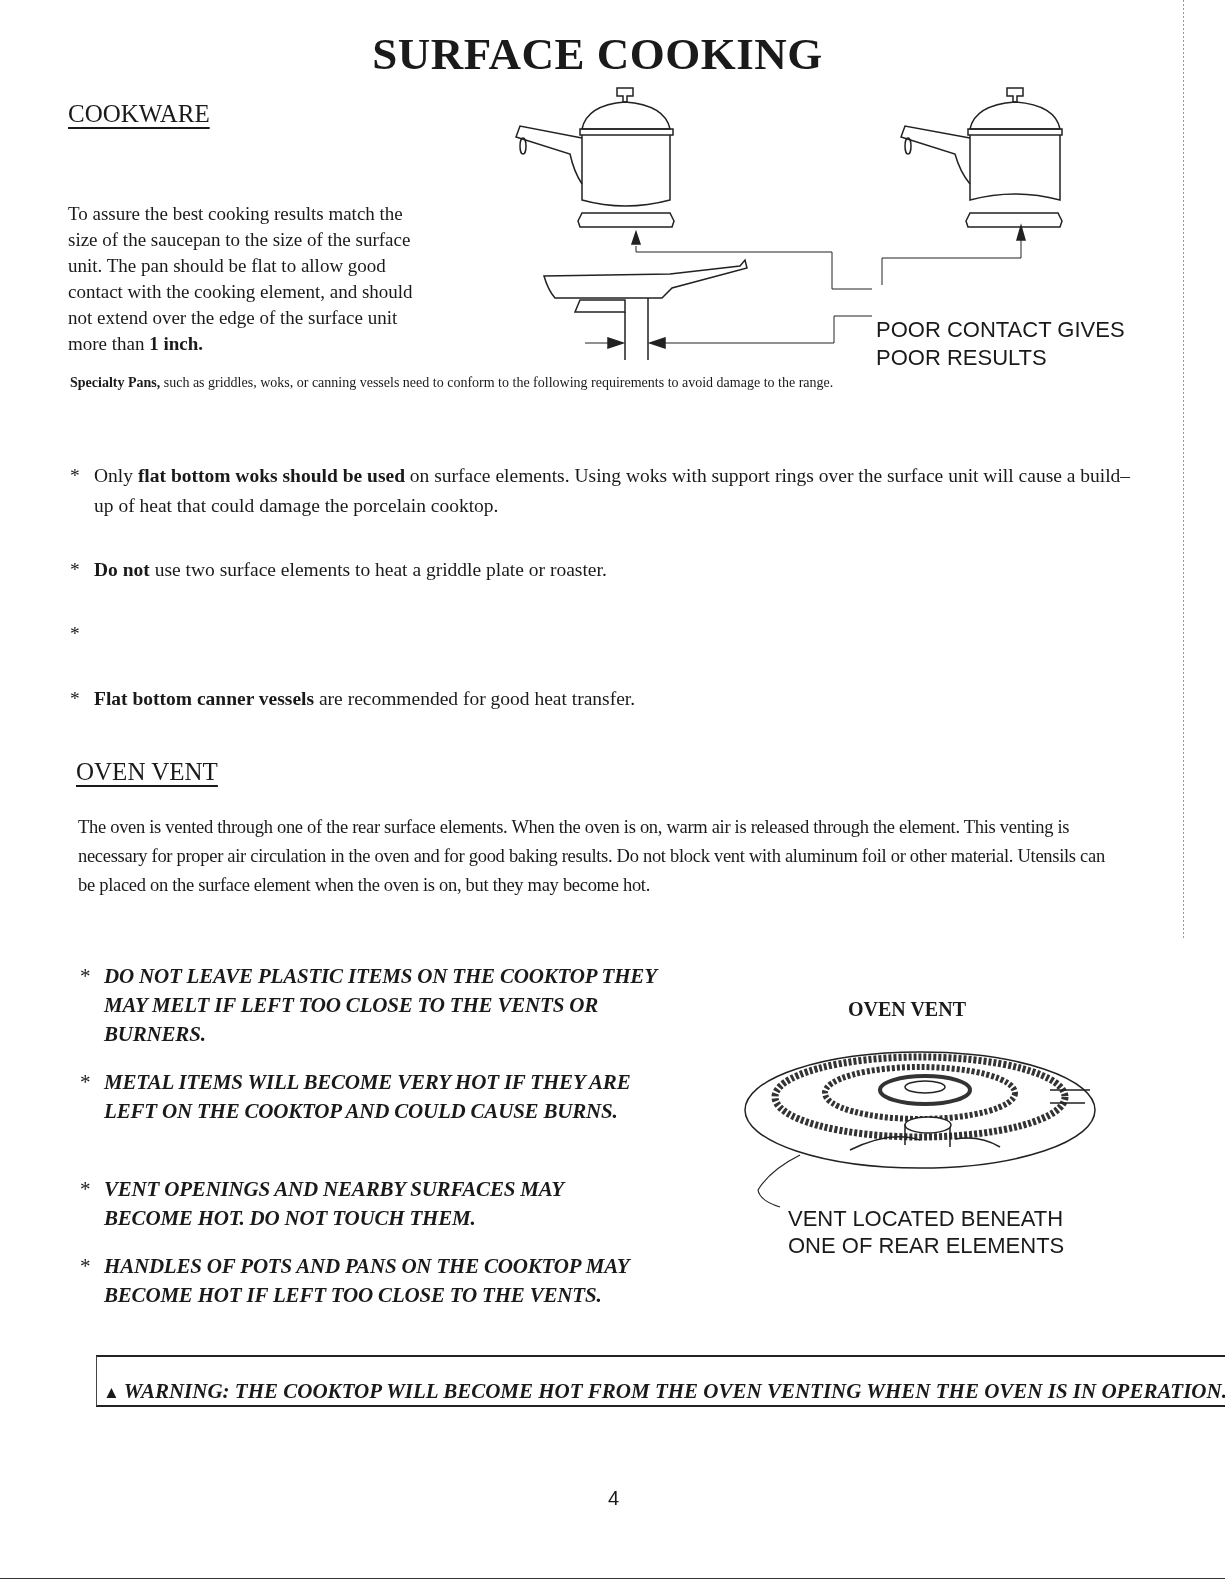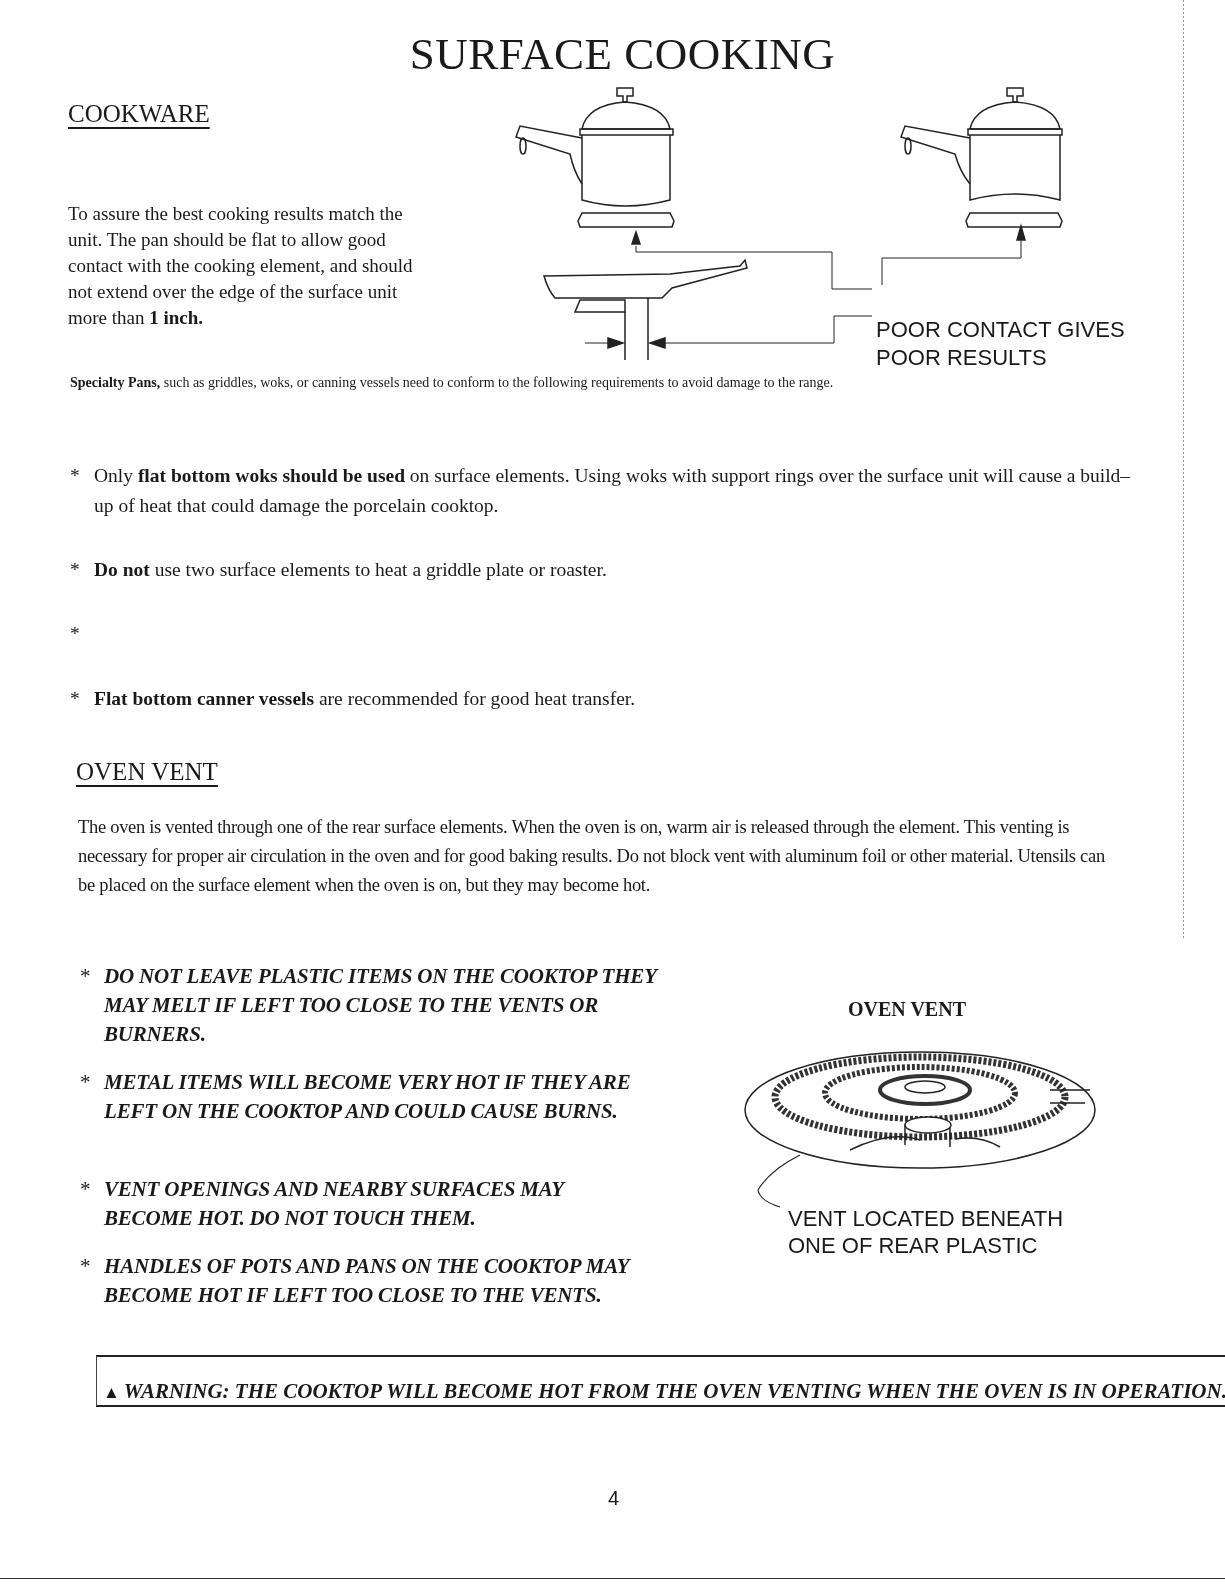--- a/index.html
+++ b/index.html
@@ -1,19 +1,19 @@
 <!DOCTYPE html>
 <html><head>
 <meta charset="utf-8">
 <style>
   html, body { margin:0; padding:0; background:#ffffff; }
   body { width:1225px; height:1585px; position:relative; overflow:hidden;
          font-family:"Liberation Serif", "DejaVu Serif", serif; color:#1a1a1a; }
   .abs { position:absolute; }
-  .title { left:0; width:1195px; top:28px; text-align:center; font-size:45px; font-weight:normal; letter-spacing:0.5px;padding-left:25px; }
+  .title { left:0; width:1195px; top:28px; text-align:center; font-size:45px; font-weight:bold; letter-spacing:0.5px; }
   .h2 { font-size:25px; text-decoration:underline; text-underline-offset:5px; text-decoration-thickness:1.5px; }
   .para { font-size:19px; line-height:26px; }
   .b { font-weight:bold; }
   .sans { font-family:"Liberation Sans", "DejaVu Sans", sans-serif; }
   .ital { font-style:italic; font-weight:bold; font-size:21px; line-height:29px; letter-spacing:-0.2px; }
   .bullet { display:flex; }
   .bullet .star { width:24px; flex:none; }
   .warnbox { left:96px; top:1355px; width:1192px; height:52px; border:2px solid #222;
              border-left:1.5px solid #444; box-sizing:border-box; padding:20px 6px;
              font-style:italic; font-weight:bold; font-size:21px; line-height:28px; }
@@ -22,20 +22,21 @@
   .bottomline { left:0; top:1578px; width:1225px; height:1px; background:#333; }
 </style>
 </head>
 <body>
 
 <div class="abs title">SURFACE COOKING</div>
 
 <div class="abs h2" style="left:68px;top:100px;">COOKWARE</div>
 <div class="abs para" style="left:68px;top:162px;width:420px;margin-top:39px;">
   <div>To assure the best cooking results match the</div>
+  <div>size of the saucepan to the size of the surface</div>
   <div>unit.  The pan should be flat to allow good</div>
   <div>contact with the cooking element, and should</div>
   <div>not extend over the edge of the surface unit</div>
   <div><span>more than </span><span class="b">1 inch.</span></div>
 </div>
 
 <svg class="abs" style="left:500px;top:80px;" width="660" height="290" viewBox="0 0 660 290" fill="none" stroke="#222" stroke-width="1.5">
 
   <g>
     <path d="M117 8 h16 v8 h-6 v6 h-4 v-6 h-6 z"></path>
@@ -127,21 +128,21 @@
     <ellipse cx="185" cy="52" rx="20" ry="6"></ellipse>
     <path d="M165 110 V90 Q190 80 210 90 V112"></path>
     <ellipse cx="188" cy="90" rx="23" ry="8" fill="#fff"></ellipse>
     <path d="M310 55 h40 M310 68 h35"></path>
     <path d="M110 115 Q150 95 180 105 M260 112 Q240 100 215 104"></path>
     <path d="M60 120 Q30 135 18 155 Q20 166 40 172" stroke-width="1.2"></path>
   </g>
 </svg>
 <div class="abs sans" style="left:788px;top:1205px;font-size:22px;line-height:27px;">
   <div>VENT LOCATED BENEATH</div>
-  <div>ONE OF REAR PLASTIC</div>
+  <div>ONE OF REAR ELEMENTS</div>
 </div>
 
 <div class="abs warnbox">
   <span style="font-style:normal;font-size:17px;margin-right:4px;">▲</span><span>WARNING:  THE COOKTOP WILL BECOME HOT FROM THE OVEN VENTING WHEN THE OVEN IS IN OPERATION.</span>
 </div>
 
 <div class="abs sans" style="left:608px;top:1487px;font-size:20px;">4</div>
 
 <div class="abs edge"></div>
 <div class="abs bottomline"></div>

